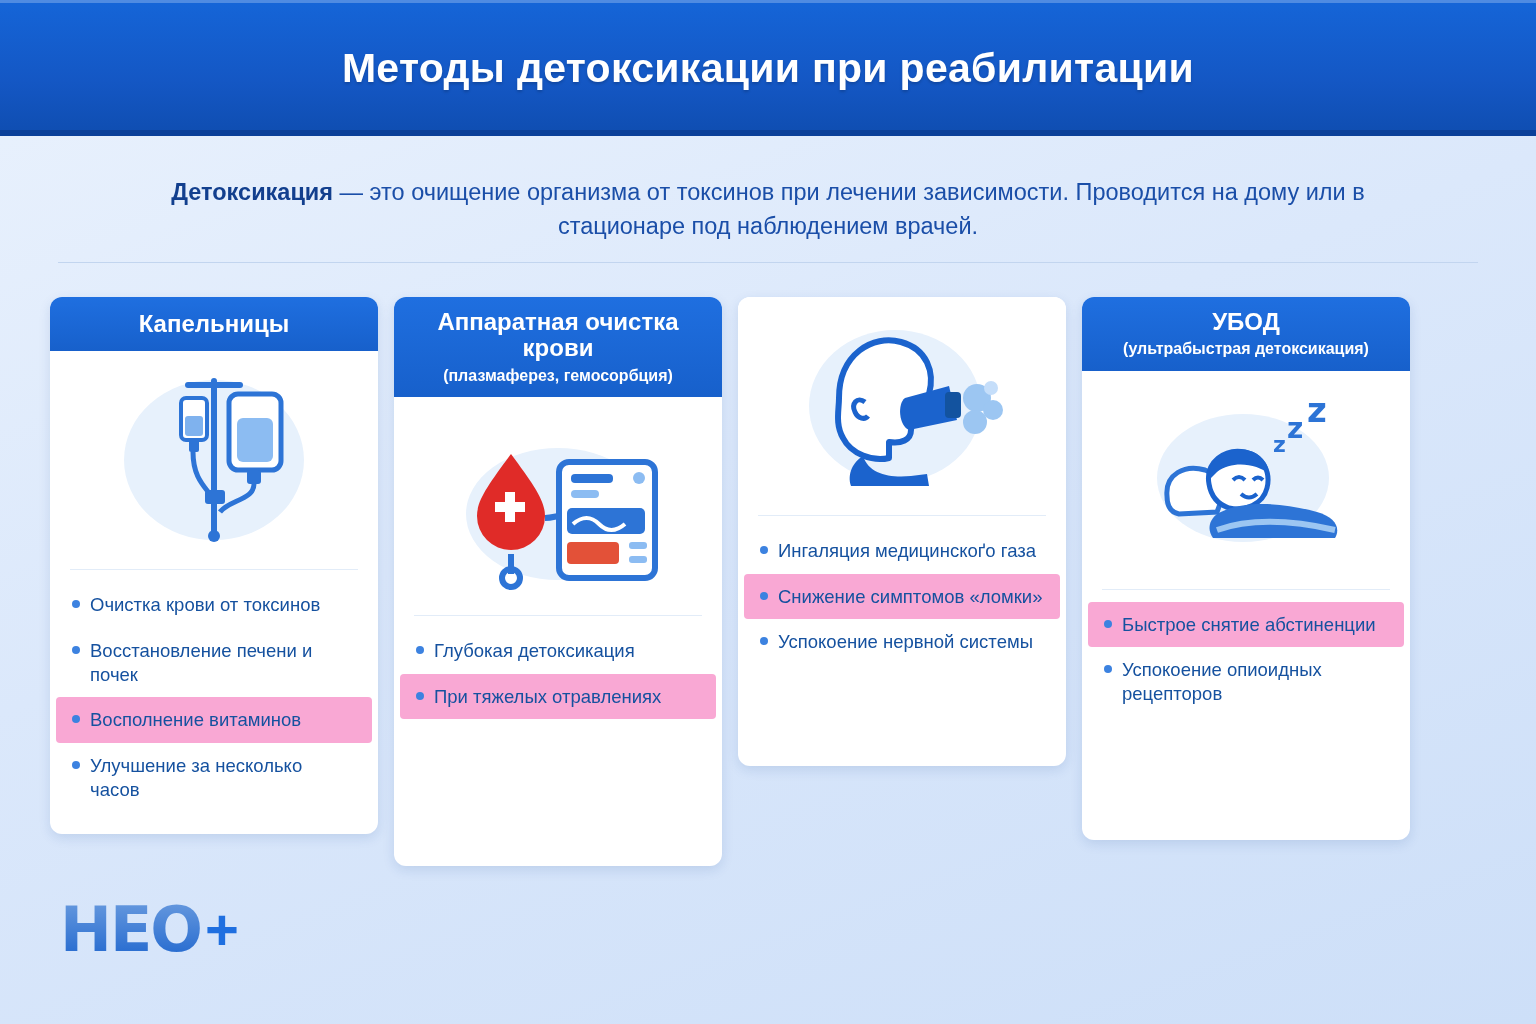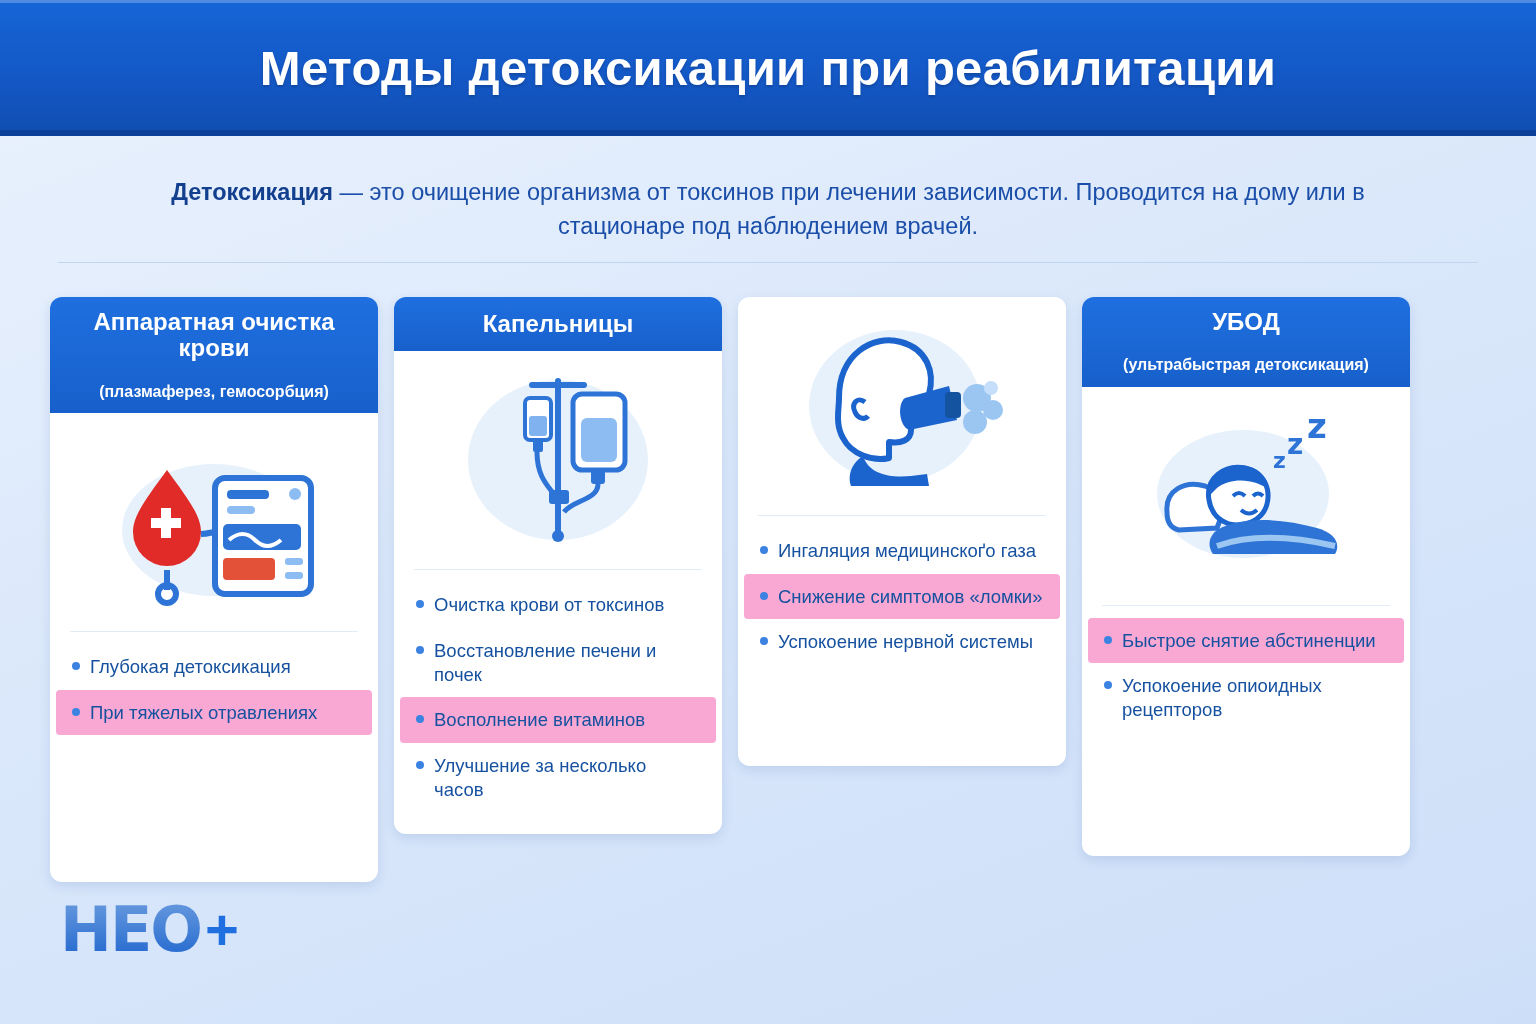--- a/index.html
+++ b/index.html
@@ -29,21 +29,21 @@
   }
   .header::after {
     content: "";
     position: absolute;
     bottom: 0; left: 0; right: 0;
     height: 6px;
     background: #0b4099;
   }
   .header-title {
     color: #ffffff;
-    font-size: 49px;
+    font-size: 41px;
     font-weight: bold;
     letter-spacing: 0.3px;
     text-align: center;
     text-shadow: 0 2px 3px rgba(0,0,0,0.18);
   }
 
   
   .intro {
     position: absolute;
     top: 175px;
@@ -97,21 +97,21 @@
   .card-head.tall { padding: 12px 10px 12px; }
   .card-title {
     font-size: 24px;
     font-weight: bold;
     line-height: 1.1;
   }
   .card-sub {
     font-size: 16px;
     font-weight: bold;
     line-height: 1.2;
-    margin-top: 20px;
+    margin-top: 4px;
   }
   .card-art {
     height: 218px;
     display: flex;
     align-items: center;
     justify-content: center;
     background: #fff;
   }
   .card-sep {
     height: 1px;
@@ -177,20 +177,53 @@
 <div class="header">
   <div class="header-title">Методы детоксикации при реабилитации</div>
 </div>
 
 <div class="intro">
   <b>Детоксикация</b><span> — это очищение организма от токсинов при лечении зависимости. Проводится на дому или в стационаре под наблюдением врачей.</span>
 </div>
 <div class="divider"></div>
 
 <div class="cards">
+
+  <div class="card">
+    <div class="card-head">
+      <div class="card-title">Капельницы</div>
+    </div>
+    <div class="card-art">
+      <svg width="250" height="200" viewBox="0 0 250 200">
+        <ellipse cx="125" cy="100" rx="90" ry="80" fill="#e7f1fc"></ellipse>
+        <rect x="122" y="18" width="6" height="160" rx="3" fill="#2d74d6"></rect>
+        <rect x="96" y="22" width="58" height="6" rx="3" fill="#2d74d6"></rect>
+
+        <rect x="92" y="38" width="26" height="42" rx="5" fill="#ffffff" stroke="#2d74d6" stroke-width="4"></rect>
+        <rect x="96" y="56" width="18" height="20" rx="3" fill="#7fb2ee"></rect>
+        <rect x="100" y="80" width="10" height="12" rx="2" fill="#2d74d6"></rect>
+
+        <rect x="140" y="34" width="52" height="76" rx="9" fill="#ffffff" stroke="#2d74d6" stroke-width="5"></rect>
+        <rect x="148" y="58" width="36" height="44" rx="6" fill="#8cbcf2"></rect>
+        <rect x="158" y="110" width="14" height="14" rx="3" fill="#2d74d6"></rect>
+
+        <path d="M104 92 C 104 120, 118 128, 125 140" stroke="#2d74d6" stroke-width="5" fill="none"></path>
+        <path d="M165 124 C 165 140, 140 140, 131 152" stroke="#2d74d6" stroke-width="5" fill="none"></path>
+        <rect x="116" y="130" width="20" height="14" rx="3" fill="#2d74d6"></rect>
+        <circle cx="125" cy="176" r="6" fill="#2d74d6"></circle>
+      </svg>
+    </div>
+    <div class="card-sep"></div>
+    <ul class="bullets">
+      <li>Очистка крови от токсинов</li>
+      <li>Восстановление печени и почек</li>
+      <li class="hl">Восполнение витаминов</li>
+      <li>Улучшение за несколько часов</li>
+    </ul>
+  </div>
 
   <div class="card">
     <div class="card-head tall">
       <div class="card-title">Аппаратная очистка крови</div>
       <div class="card-sub">(плазмаферез, гемосорбция)</div>
     </div>
     <div class="card-art">
       <svg width="250" height="200" viewBox="0 0 250 200">
         <ellipse cx="125" cy="108" rx="92" ry="66" fill="#e7f1fc"></ellipse>
 
@@ -213,53 +246,20 @@
       </svg>
     </div>
     <div class="card-sep"></div>
     <ul class="bullets">
       <li>Глубокая детоксикация</li>
       <li class="hl">При тяжелых отравлениях</li>
     </ul>
   </div>
 
   <div class="card">
-    <div class="card-head">
-      <div class="card-title">Капельницы</div>
-    </div>
-    <div class="card-art">
-      <svg width="250" height="200" viewBox="0 0 250 200">
-        <ellipse cx="125" cy="100" rx="90" ry="80" fill="#e7f1fc"></ellipse>
-        <rect x="122" y="18" width="6" height="160" rx="3" fill="#2d74d6"></rect>
-        <rect x="96" y="22" width="58" height="6" rx="3" fill="#2d74d6"></rect>
-
-        <rect x="92" y="38" width="26" height="42" rx="5" fill="#ffffff" stroke="#2d74d6" stroke-width="4"></rect>
-        <rect x="96" y="56" width="18" height="20" rx="3" fill="#7fb2ee"></rect>
-        <rect x="100" y="80" width="10" height="12" rx="2" fill="#2d74d6"></rect>
-
-        <rect x="140" y="34" width="52" height="76" rx="9" fill="#ffffff" stroke="#2d74d6" stroke-width="5"></rect>
-        <rect x="148" y="58" width="36" height="44" rx="6" fill="#8cbcf2"></rect>
-        <rect x="158" y="110" width="14" height="14" rx="3" fill="#2d74d6"></rect>
-
-        <path d="M104 92 C 104 120, 118 128, 125 140" stroke="#2d74d6" stroke-width="5" fill="none"></path>
-        <path d="M165 124 C 165 140, 140 140, 131 152" stroke="#2d74d6" stroke-width="5" fill="none"></path>
-        <rect x="116" y="130" width="20" height="14" rx="3" fill="#2d74d6"></rect>
-        <circle cx="125" cy="176" r="6" fill="#2d74d6"></circle>
-      </svg>
-    </div>
-    <div class="card-sep"></div>
-    <ul class="bullets">
-      <li>Очистка крови от токсинов</li>
-      <li>Восстановление печени и почек</li>
-      <li class="hl">Восполнение витаминов</li>
-      <li>Улучшение за несколько часов</li>
-    </ul>
-  </div>
-
-  <div class="card">
     <div class="card-art">
       <svg width="250" height="200" viewBox="0 0 250 200">
         <ellipse cx="118" cy="100" rx="86" ry="76" fill="#e7f1fc"></ellipse>
 
         <path d="M62 92 C 62 48, 96 28, 124 36 C 150 43, 158 66, 152 88 L148 104 L136 106 L134 124 C 134 134, 124 138, 112 136 L112 152 C 96 156, 74 148, 66 132 C 58 118, 62 104, 62 92 Z" fill="#ffffff" stroke="#1b63cd" stroke-width="6" stroke-linejoin="round"></path>
 
         <path d="M86 150 C 92 168, 112 172, 134 170 L150 168 L152 180 L74 180 C 70 168, 76 156, 86 150 Z" fill="#1b63cd"></path>
 
         <path d="M88 96 c -8 -6 -14 2 -10 10 c 3 7 10 8 13 4" fill="none" stroke="#1b63cd" stroke-width="5"></path>
 

